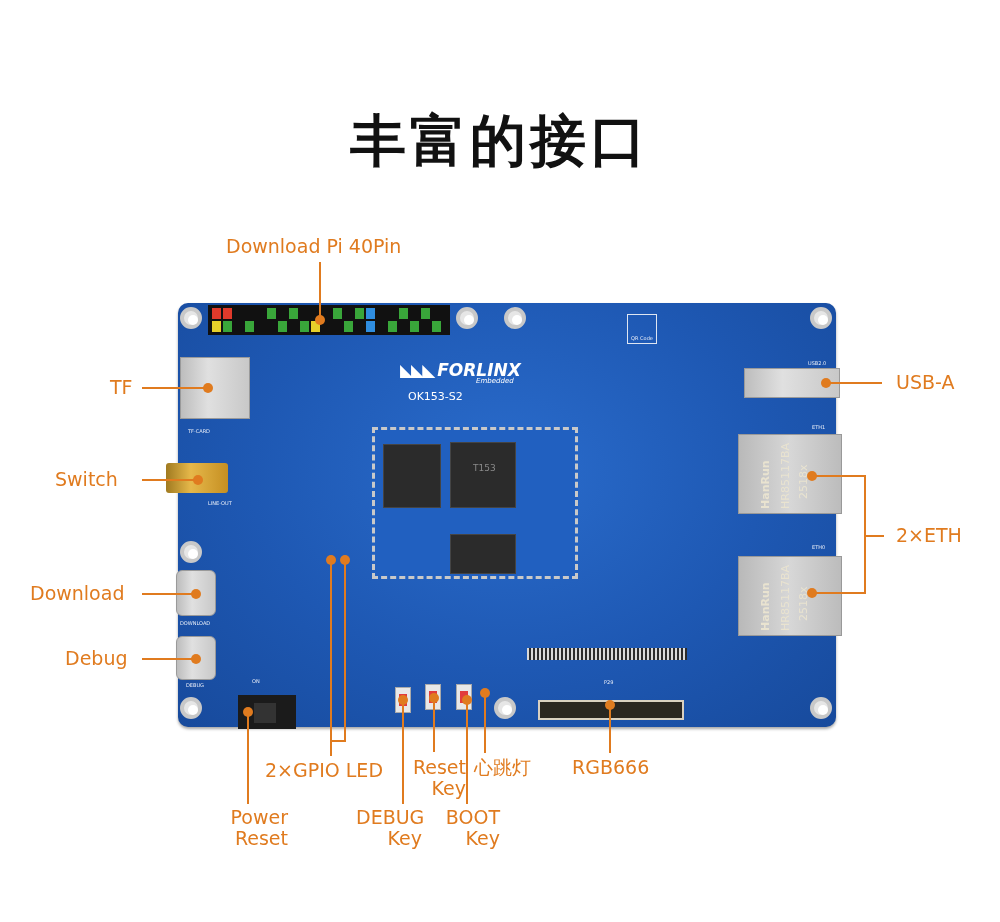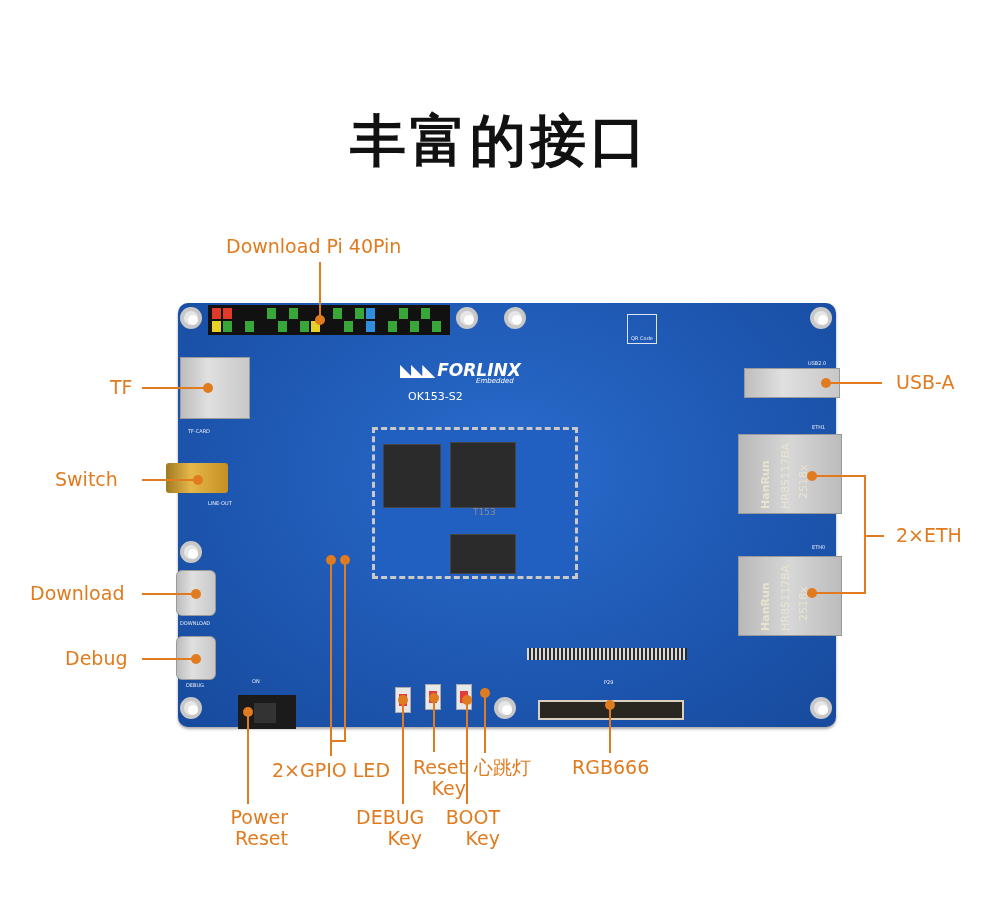--- a/index.html
+++ b/index.html
@@ -73,21 +73,21 @@
 
 <div class="logo"><span style="letter-spacing:-2px">◣◣◣ </span><span>FORLINX</span></div>
 <div class="logo-sub">Embedded</div>
 <div class="model">OK153-S2</div>
 
 <div class="silk" style="left:627px;top:314px;width:30px;height:30px;border:1px solid #dfe6f2;font-size:5px;padding-top:20px;box-sizing:border-box;text-align:center;">QR Code</div>
 
 <div class="som">
   <div class="chip" style="left:8px;top:14px;width:56px;height:62px;"></div>
   <div class="chip" style="left:75px;top:12px;width:64px;height:64px;">
-    <span class="silk" style="left:22px;top:20px;font-size:9px;color:#8a8a8a;margin-top:44px;">T153</span>
+    <span class="silk" style="left:22px;top:20px;font-size:9px;color:#8a8a8a;">T153</span>
   </div>
   <div class="chip" style="left:75px;top:104px;width:64px;height:38px;"></div>
 </div>
 
 <div class="metal" style="left:180px;top:357px;width:70px;height:62px;"></div>
 <div class="silk" style="left:188px;top:428px;font-size:5px;">TF-CARD</div>
 
 <div class="jack"></div>
 <div class="silk" style="left:208px;top:500px;font-size:5px;">LINE-OUT</div>
 
@@ -154,21 +154,21 @@
 <div class="line" style="left:866px;top:535px;width:18px;height:2px;"></div>
 <div class="dot" style="left:812px;top:476px;"></div>
 <div class="dot" style="left:812px;top:593px;"></div>
 
 <div class="line" style="left:330px;top:560px;width:2px;height:182px;"></div>
 <div class="line" style="left:344px;top:560px;width:2px;height:182px;"></div>
 <div class="line" style="left:330px;top:740px;width:16px;height:2px;"></div>
 <div class="line" style="left:330px;top:740px;width:2px;height:16px;"></div>
 <div class="dot" style="left:331px;top:560px;"></div>
 <div class="dot" style="left:345px;top:560px;"></div>
-<div class="lbl" style="left:272px;top:760px;">2×GPIO LED</div>
+<div class="lbl" style="left:265px;top:760px;">2×GPIO LED</div>
 
 <div class="line" style="left:247px;top:712px;width:2px;height:92px;"></div>
 <div class="dot" style="left:248px;top:712px;"></div>
 <div class="lbl c" style="left:208px;top:807px;width:80px;">
   <div>Power</div>
   <div>Reset</div>
 </div>
 
 <div class="line" style="left:402px;top:700px;width:2px;height:104px;"></div>
 <div class="dot" style="left:403px;top:700px;"></div>

